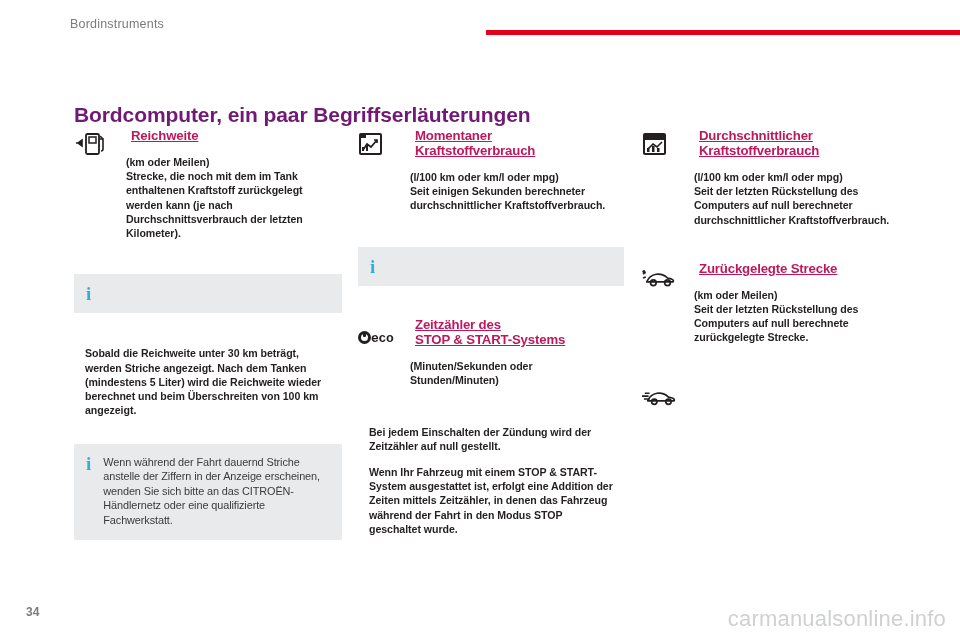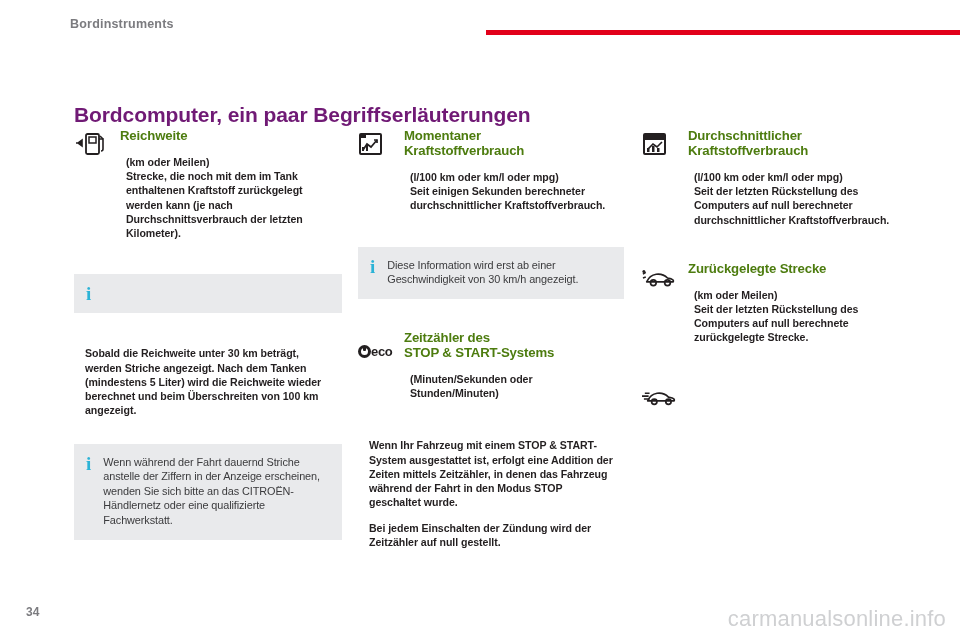--- a/index.html
+++ b/index.html
@@ -18,21 +18,21 @@
 
   
   .header-band {
     position: absolute;
     left: 0; top: 0; width: 960px; height: 46px;
   }
   .header-title {
     position: absolute;
     left: 70px; top: 17px;
     font-size: 12.5px;
-    font-weight: bold;
+    font-weight: normal;
     color: #7b7b7f;
     letter-spacing: 0.2px;
   }
   .header-rule {
     position: absolute;
     left: 486px; top: 30px;
     width: 474px; height: 5px;
     background: #e2001a;
   }
 
@@ -58,26 +58,27 @@
     position: absolute;
     left: 0; top: 3px;
     width: 34px; height: 30px;
     display: flex; align-items: flex-start; justify-content: flex-start;
     color: #231f20;
   }
   .entry-icon svg { display: block; }
   .entry-body { margin-left: 40px; }
 
   h3.sec-title {
-    margin: 0 0 3px 6px;
+    margin: 0 0 3px 17px;
     font-size: 13.2px;
     font-weight: bold;
-    color: #4d7c0f;
+    color: #be185d;
     line-height: 15px;
     letter-spacing: -0.15px;
+    text-decoration: underline;
   }
   p.sec-text {
     margin: 12px;
     font-size: 10.6px;
     font-weight: bold;
     color: #231f20;
     line-height: 14.2px;
     letter-spacing: -0.05px;
   }
   p.body-bold {
@@ -114,25 +115,26 @@
     letter-spacing: -0.1px;
   }
 
   .spacer-lg { height: 22px; }
   .spacer-md { height: 15px; }
   .spacer-sm { height: 9px; }
 
   
   .eco-badge {
     display: inline-flex;
-    align-items: center;
+    align-items: flex-start;
     font-size: 13px;
     font-weight: bold;
     color: #231f20;
     letter-spacing: -0.3px;
+    font-family: Liberation Mono, monospace;
   }
   .eco-dot {
     width: 13px; height: 13px; border-radius: 50%;
     background: #231f20;
     display: inline-block;
     position: relative;
     margin-right: 0px;
   }
   .eco-dot::after {
     content: "";
@@ -236,21 +238,20 @@
 Kraftstoffverbrauch</h3>
         <p class="sec-text" style="white-space: pre-line;">(l/100 km oder km/l oder mpg)
 Seit einigen Sekunden berechneter durchschnittlicher Kraftstoffverbrauch.</p>
       </div>
     </div>
 
     <div class="spacer-lg"></div>
 
     <div class="info-box">
       <span class="info-i">i</span>
-      <span class="info-text">Diese Information wird erst ab einer Geschwindigkeit von 30 km/h angezeigt.</span>
     </div>
 
     <div class="spacer-lg"></div>
     <div class="spacer-sm"></div>
 
     <div class="entry">
       <div class="entry-icon" style="top:14px;">
         <span class="eco-badge">
           <span class="eco-dot"></span>
           <span>eco</span>
@@ -258,22 +259,22 @@
       </div>
       <div class="entry-body">
         <h3 class="sec-title" style="white-space: pre-line;">Zeitzähler des
 STOP &amp; START-Systems</h3>
         <p class="sec-text">(Minuten/Sekunden oder Stunden/Minuten)</p>
       </div>
     </div>
 
     <div class="spacer-md"></div>
 
+    <p class="body-bold">Bei jedem Einschalten der Zündung wird der Zeitzähler auf null gestellt.</p>
     <p class="body-bold">Wenn Ihr Fahrzeug mit einem STOP &amp; START-System ausgestattet ist, erfolgt eine Addition der Zeiten mittels Zeitzähler, in denen das Fahrzeug während der Fahrt in den Modus STOP geschaltet wurde.</p>
-    <p class="body-bold">Bei jedem Einschalten der Zündung wird der Zeitzähler auf null gestellt.</p>
   </div>
 
   <div class="col col-3">
 
     <div class="entry">
       <div class="entry-icon">
         <svg width="26" height="26" viewBox="0 0 26 26">
           <rect x="2" y="3" width="21" height="20" rx="1" fill="none" stroke="#231f20" stroke-width="2"></rect>
           <path d="M2 3 L2 9 L23 9 L23 3 Z" fill="#231f20"></path>
           <path d="M6 18 L11 13 L15 16 L20 11" fill="none" stroke="#231f20" stroke-width="1.7"></path>

